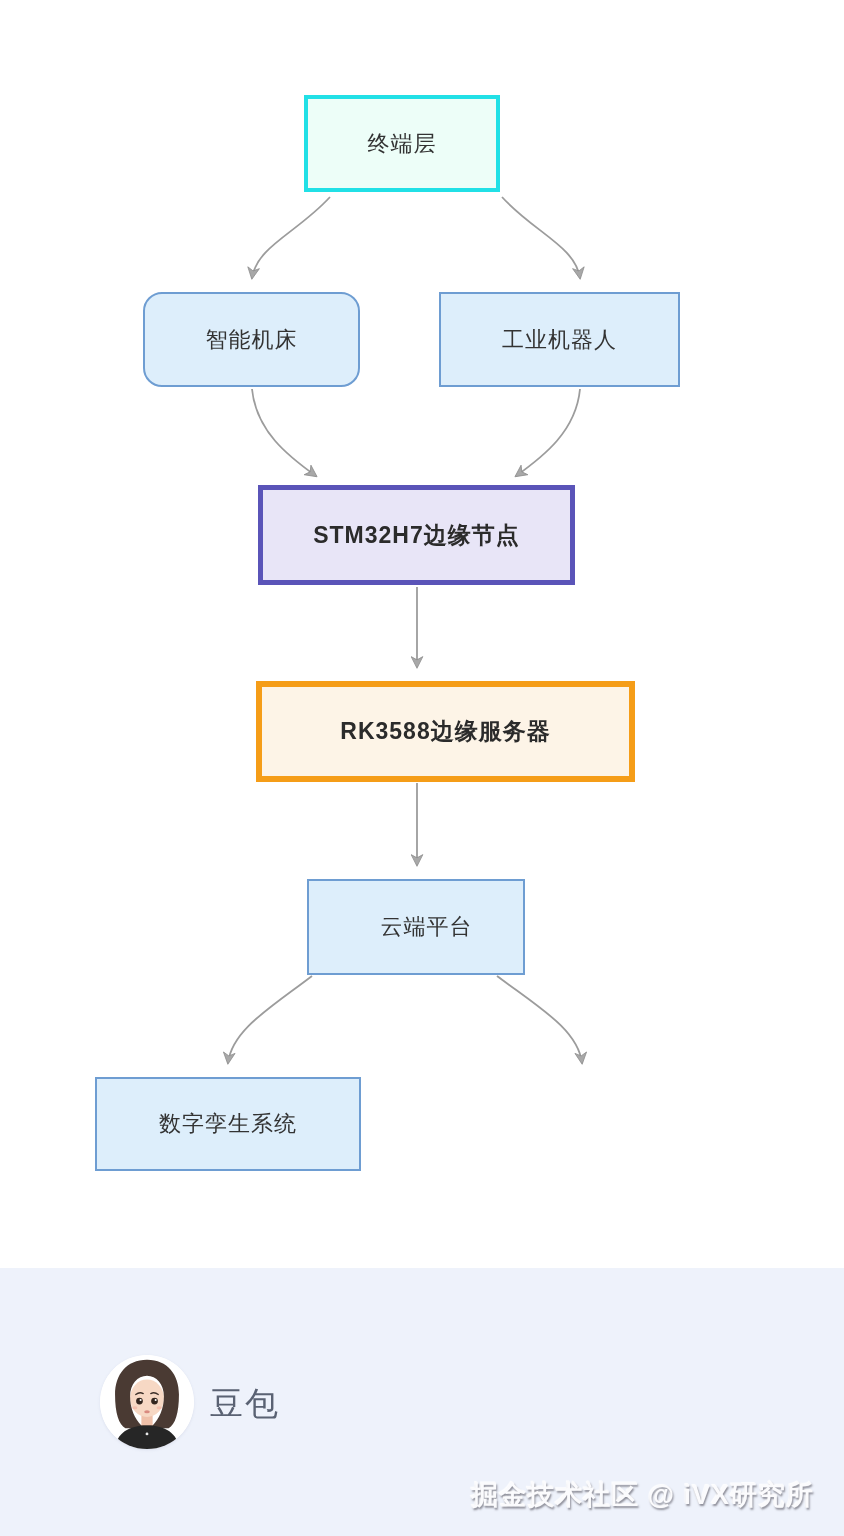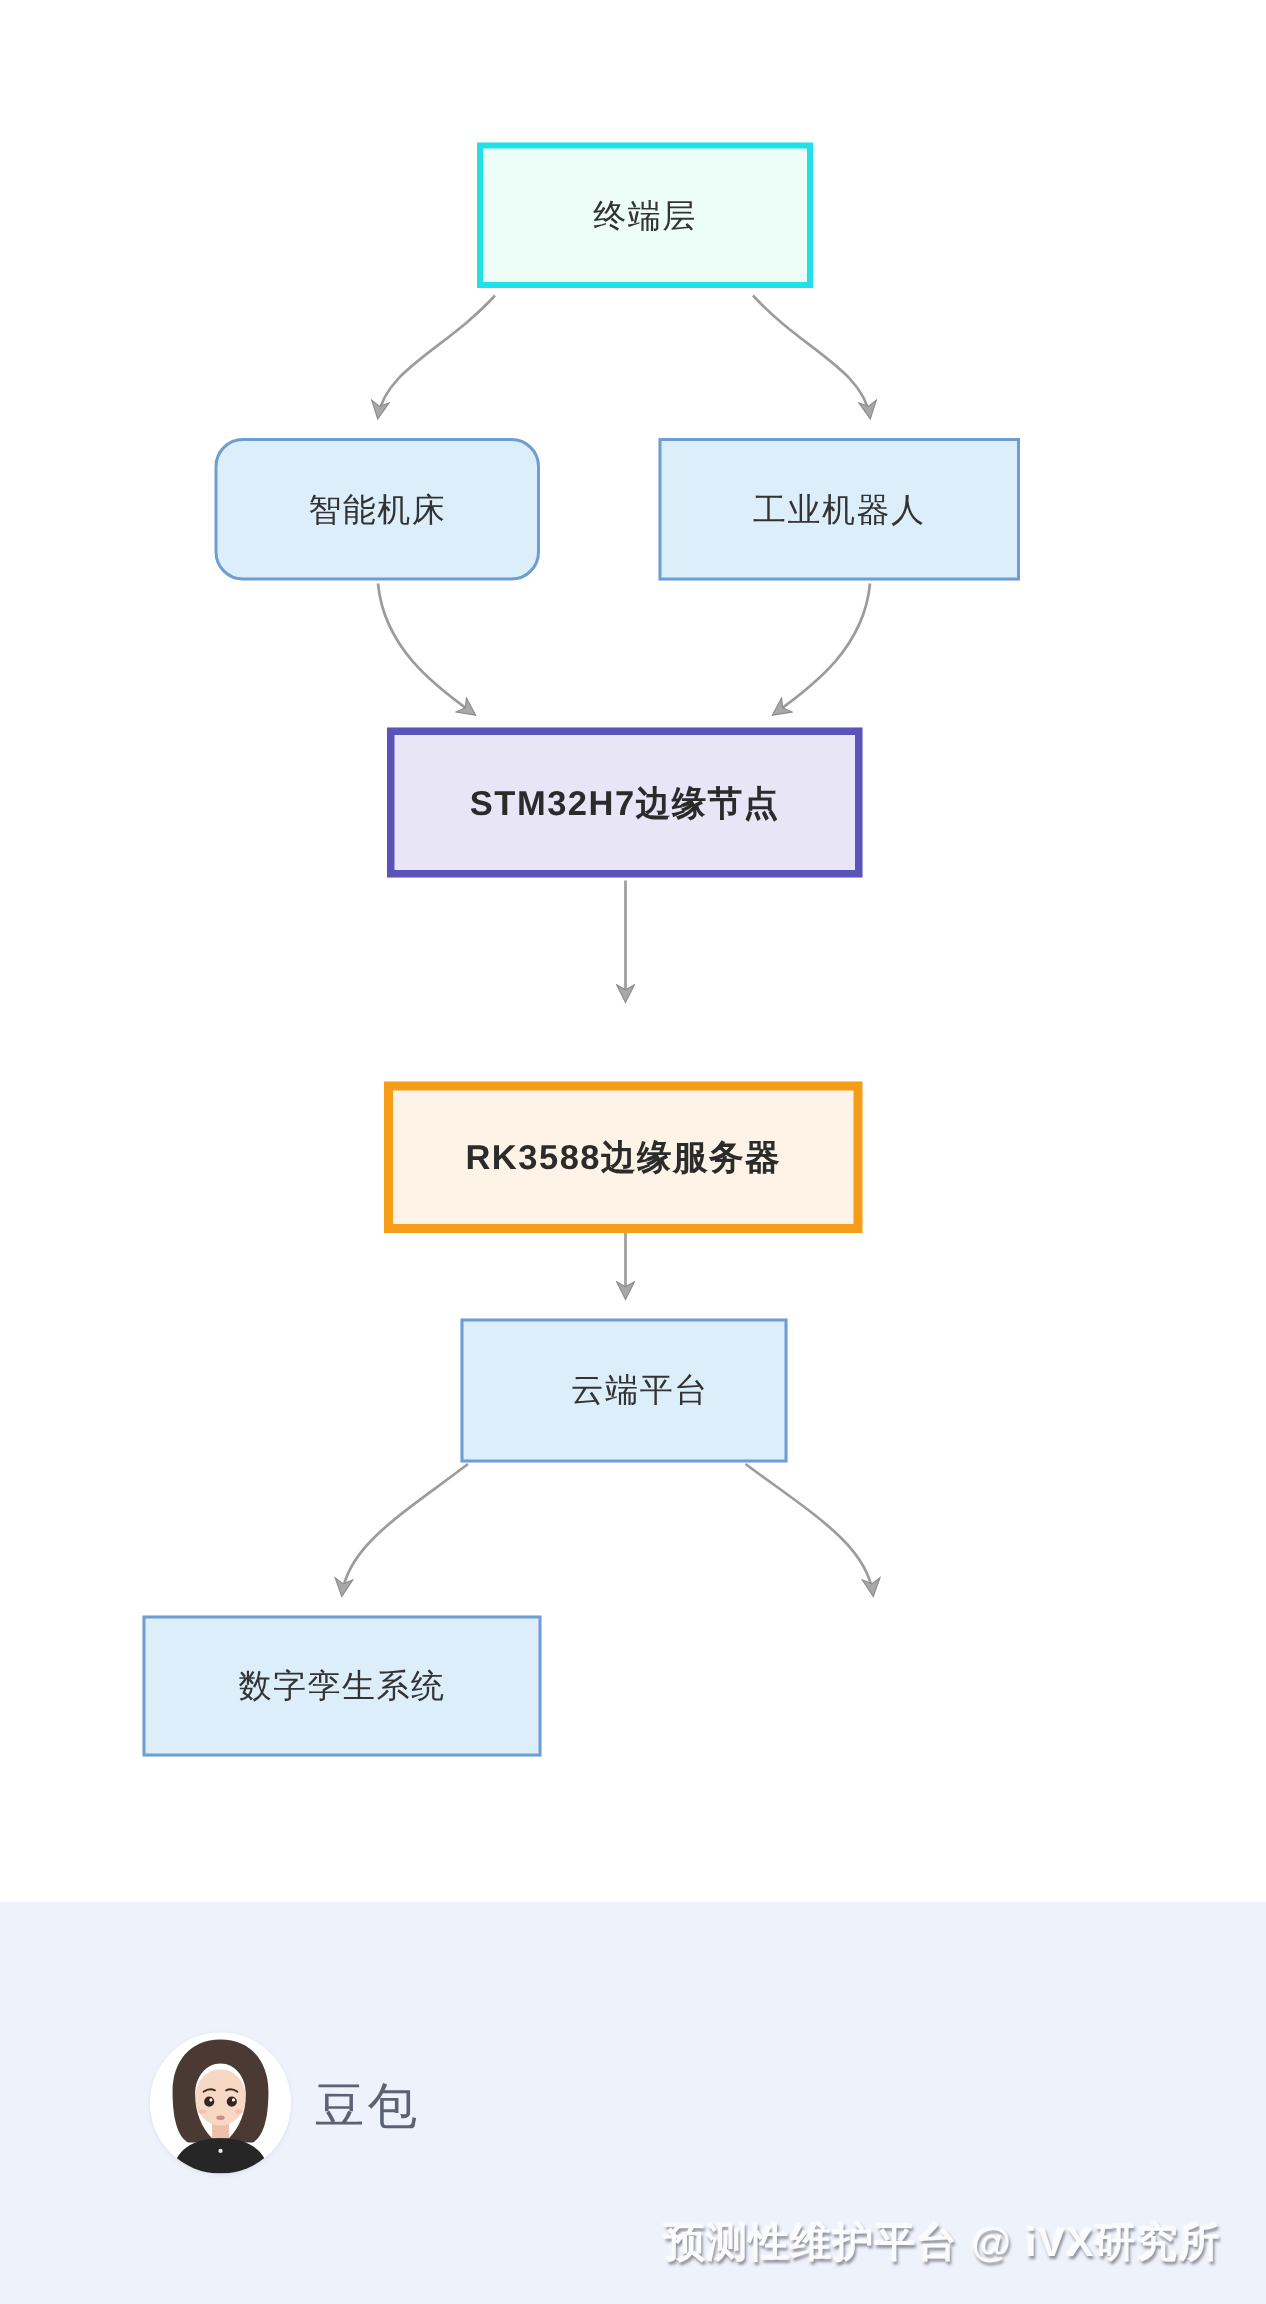--- a/index.html
+++ b/index.html
@@ -51,37 +51,37 @@
     <path class="edge" d="M330,197 C297,233 257,246 252,278" marker-end="url(#arrowhead)"></path>
     <path class="edge" d="M502,197 C535,233 575,246 580,278" marker-end="url(#arrowhead)"></path>
     <path class="edge" d="M252,389 C256,431 288,456 316,476" marker-end="url(#arrowhead)"></path>
     <path class="edge" d="M580,389 C576,431 544,456 516,476" marker-end="url(#arrowhead)"></path>
     <path class="edge" d="M417,587 L417,667" marker-end="url(#arrowhead)"></path>
     <path class="edge" d="M417,783 L417,865" marker-end="url(#arrowhead)"></path>
     <path class="edge" d="M312,976 C270,1008 232,1030 228,1063" marker-end="url(#arrowhead)"></path>
     <path class="edge" d="M497,976 C540,1008 578,1030 582,1063" marker-end="url(#arrowhead)"></path>
   </svg>
 
-  <div class="node terminal" style="left:318px;top:95px;width:224px;height:97px;">
+  <div class="node terminal" style="left:304px;top:95px;width:196px;height:97px;">
     <span>终端层</span>
   </div>
 
   <div class="node" style="left:143px;top:292px;width:217px;height:95px;border-radius:19px;">
     <span>智能机床</span>
   </div>
 
   <div class="node" style="left:439px;top:292px;width:241px;height:95px;text-align:right;">
     <span>工业机器人</span>
   </div>
 
   <div class="node purple" style="left:258px;top:485px;width:317px;height:100px;align-items:center;">
     <span>STM32H7边缘节点</span>
   </div>
 
-  <div class="node orange" style="left:256px;top:681px;width:319px;height:101px;margin-top:40px;">
+  <div class="node orange" style="left:256px;top:681px;width:379px;height:101px;">
     <span>RK3588边缘服务器</span>
   </div>
 
   <div class="node" style="left:307px;top:879px;width:218px;height:96px;padding-left:21px;">
     <span>云端平台</span>
   </div>
 
   <div class="node" style="left:95px;top:1077px;width:266px;height:94px;">
     <span>数字孪生系统</span>
   </div>
@@ -114,15 +114,15 @@
 
       <ellipse cx="50" cy="60.5" rx="3" ry="1.6" fill="#d98a80"></ellipse>
 
       <path d="M16,102 C16,84 30,75 50,75 C70,75 84,84 84,102 Z" fill="#262626"></path>
       <circle cx="50" cy="84" r="1.5" fill="#e9e9e9"></circle>
     </svg>
   </div>
 
   <div class="author-name">豆包</div>
 
-  <div class="watermark">预测性维护平台 @ iVX研究所</div>
+  <div class="watermark">掘金技术社区 @ iVX研究所</div>
 
 </div>
 
 </body></html>

